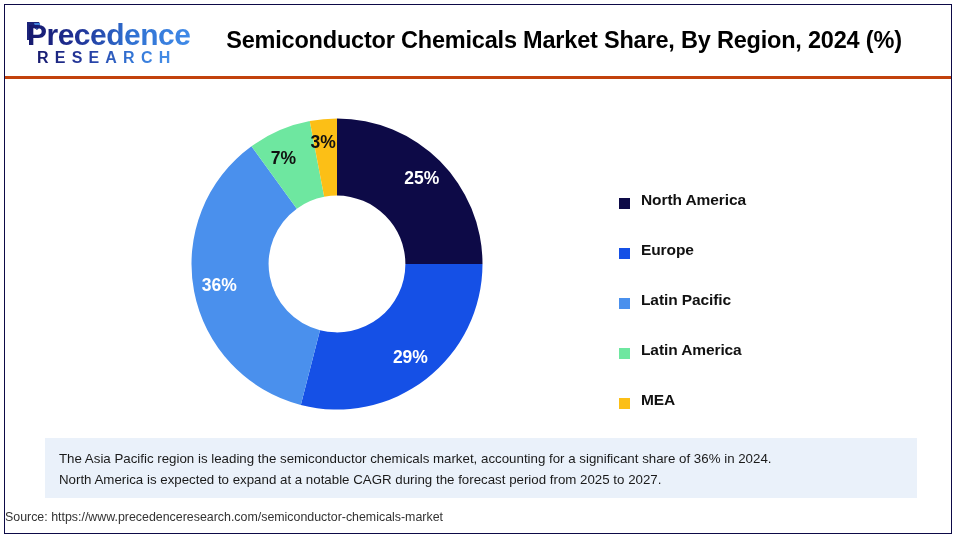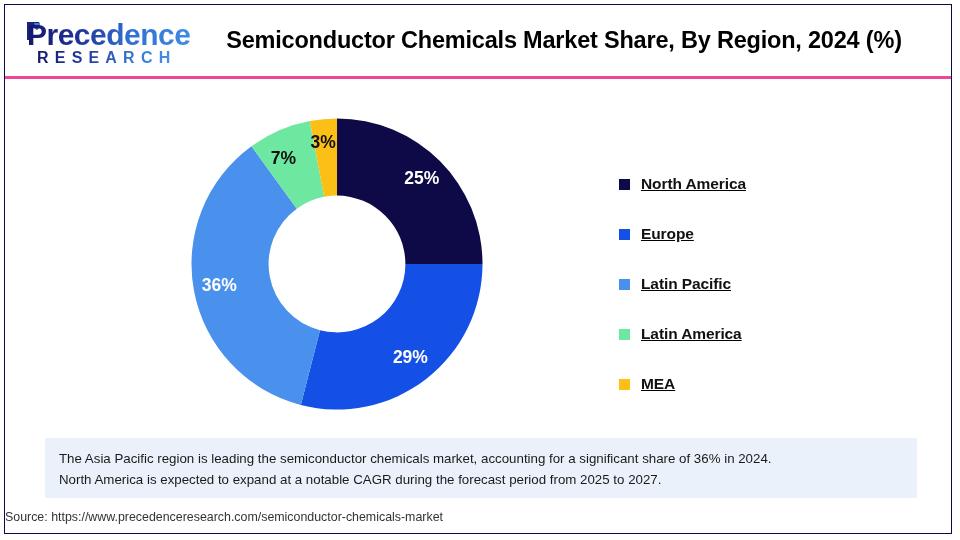--- a/index.html
+++ b/index.html
@@ -23,21 +23,21 @@
     box-sizing: border-box;
     background: #ffffff;
   }
   
   #header {
     position: absolute;
     left: 0;
     top: 0;
     width: 100%;
     height: 74px;
-    border-bottom: 3px solid #ec4899;
+    border-bottom: 3px solid #c2410c;
     box-sizing: border-box;
   }
   #logo {
     position: absolute;
     left: 14px;
     top: 14px;
     width: 155px;
     height: 48px;
     user-select: none;
   }
@@ -114,23 +114,22 @@
   }
   
   #legend {
     position: absolute;
     left: 614px;
     top: 80px;
     width: 300px;
   }
   .legend-item {
     display: flex;
-    align-items: center;
+    align-items: flex-end;
     height: 50px;
-    text-decoration: underline;
   }
   .legend-swatch {
     width: 11px;
     height: 11px;
     flex: 0 0 auto;
     margin-right: 11px;
   }
   .legend-label {
     font-size: 15.5px;
     font-weight: bold;

